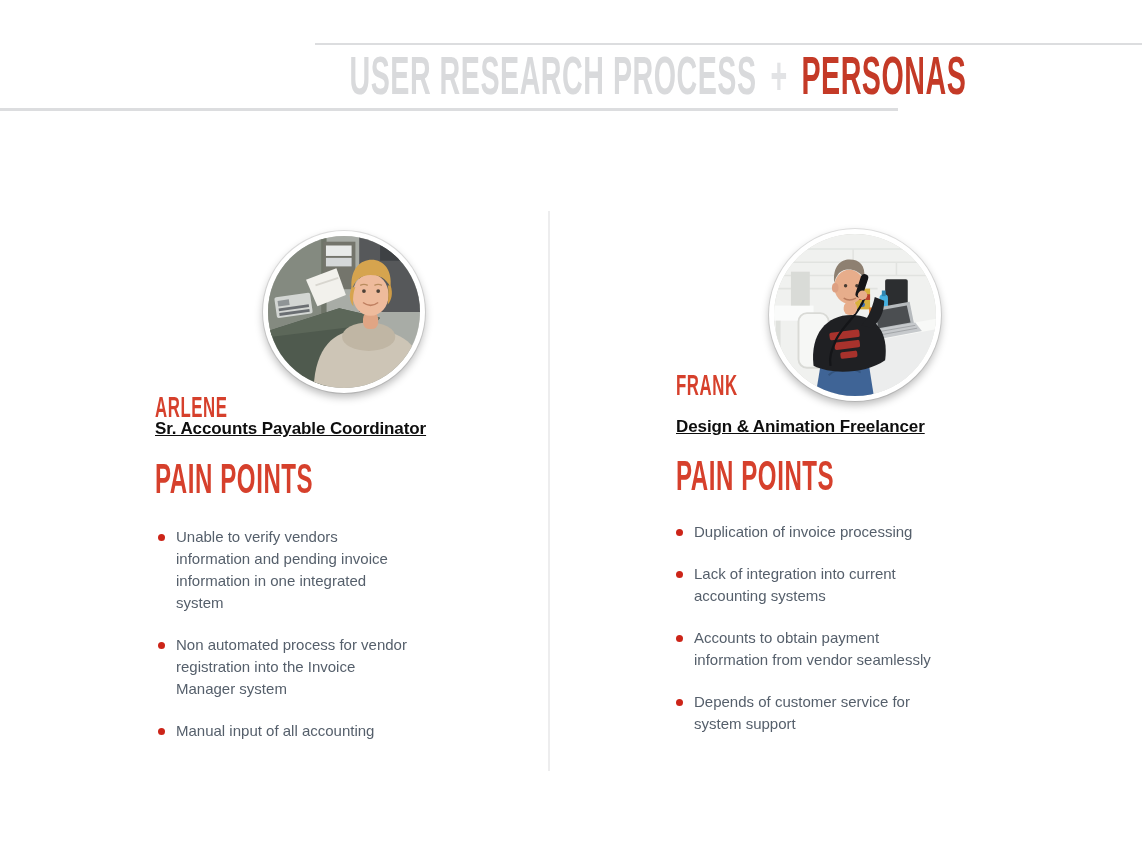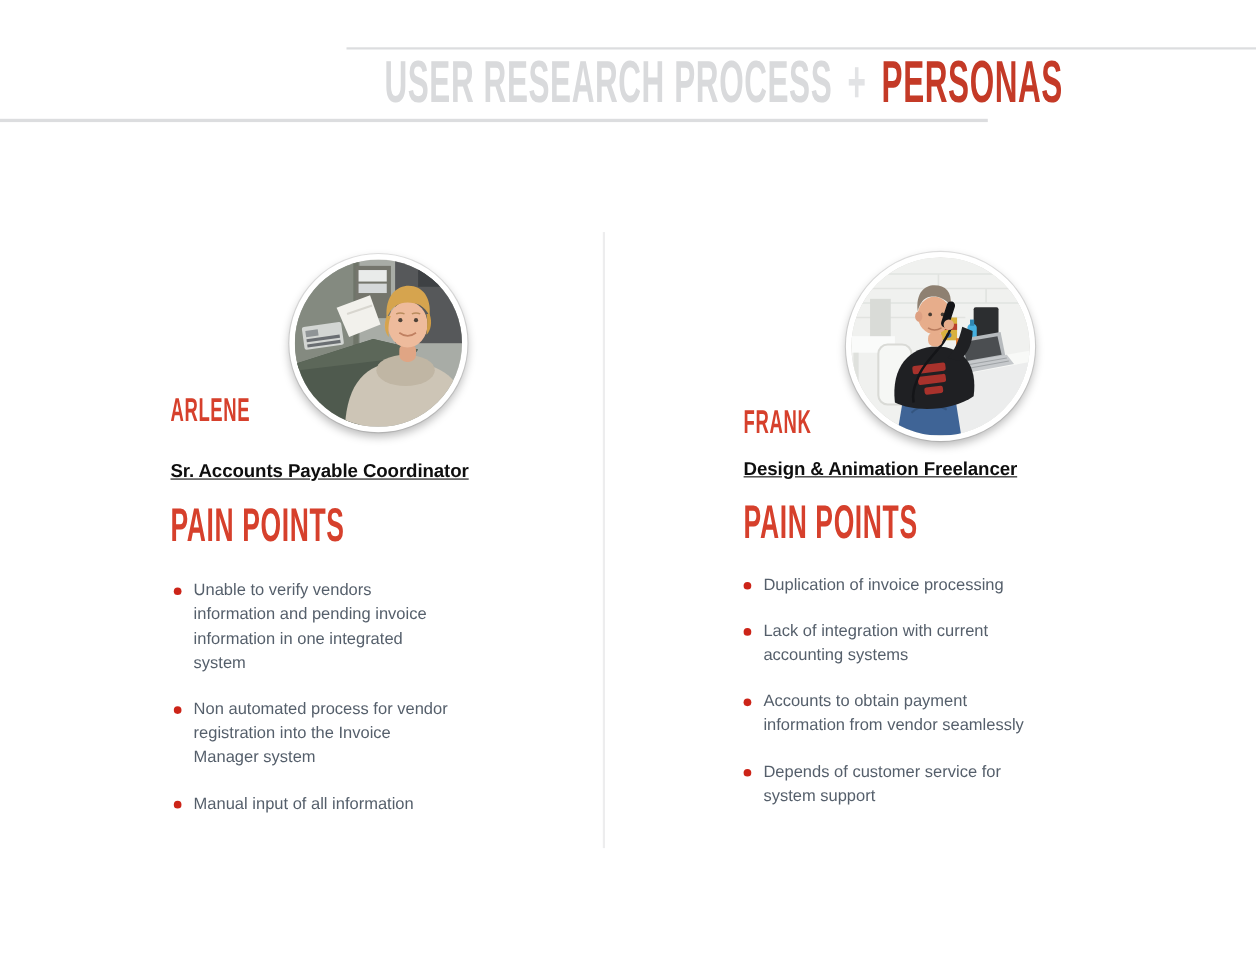--- a/index.html
+++ b/index.html
@@ -42,21 +42,21 @@
   .photo svg{display:block;width:100%;height:100%;}
   .photo-arlene{left:263px;top:231px;width:162px;height:162px;}
   .photo-frank{left:769px;top:229px;width:172px;height:172px;}
   
   .condensed{
     display:inline-block;font-weight:700;white-space:nowrap;
     transform:scaleX(0.56);transform-origin:0 50%;letter-spacing:1px;
     color:#d6402c;
   }
   .persona-name{position:absolute;font-size:30px;line-height:34px;}
-  .persona-name.left{left:155px;top:357px;}
+  .persona-name.left{left:155px;top:390px;}
   .persona-name.right{left:676px;top:368px;}
   .persona-role{
     position:absolute;font-size:17px;line-height:20px;
     font-weight:700;color:#0e0e0e;letter-spacing:-0.1px;text-decoration:underline;
   }
   .persona-role.left{left:155px;top:419px;}
   .persona-role.right{left:676px;top:417px;}
   .pain-heading{position:absolute;font-size:43px;line-height:40px;}
   .pain-heading.left{left:155px;top:458px;}
   .pain-heading.right{left:676px;top:455px;}
@@ -142,21 +142,21 @@
 system</span>
     </li>
     <li>
       <span class="bullet-dot"></span>
       <span class="bullet-text">Non automated process for vendor
 registration into the Invoice
 Manager system</span>
     </li>
     <li>
       <span class="bullet-dot"></span>
-      <span class="bullet-text">Manual input of all information</span>
+      <span class="bullet-text">Manual input of all accounting</span>
     </li>
   </ul>
 
   <div class="photo photo-frank" aria-label="man-in-black-t-shirt-on-phone-at-desk-with-laptop">
     <svg viewBox="0 0 172 172">
       <rect width="172" height="172" fill="#f0f1ef"></rect>
       <g stroke="#e1e3e0" stroke-width="1.6">
         <line x1="0" y1="16" x2="172" y2="16"></line>
         <line x1="0" y1="30" x2="172" y2="30"></line>
         <line x1="0" y1="44" x2="172" y2="44"></line>
@@ -217,21 +217,21 @@
   <div class="pain-heading right">
     <span class="condensed">PAIN POINTS</span>
   </div>
   <ul class="pain-list right">
     <li>
       <span class="bullet-dot"></span>
       <span class="bullet-text">Duplication of invoice processing</span>
     </li>
     <li>
       <span class="bullet-dot"></span>
-      <span class="bullet-text">Lack of  integration with current
+      <span class="bullet-text">Lack of  integration into current
 accounting systems</span>
     </li>
     <li>
       <span class="bullet-dot"></span>
       <span class="bullet-text">Accounts to obtain payment
 information from vendor seamlessly</span>
     </li>
     <li>
       <span class="bullet-dot"></span>
       <span class="bullet-text">Depends of customer service for

